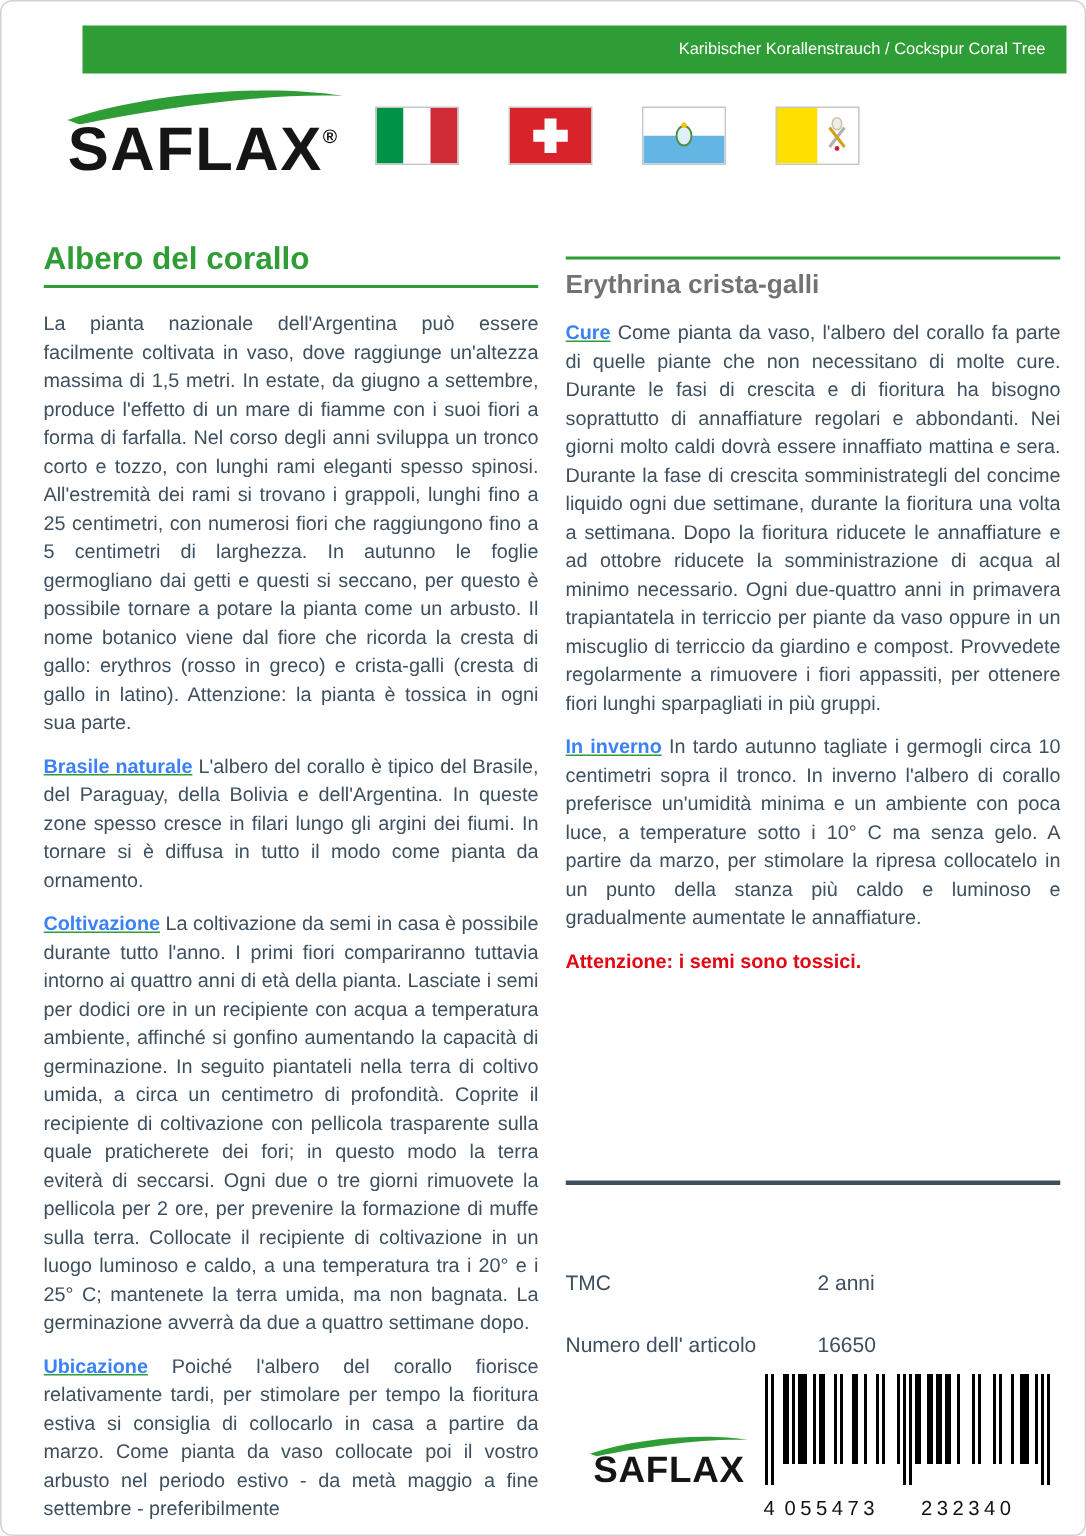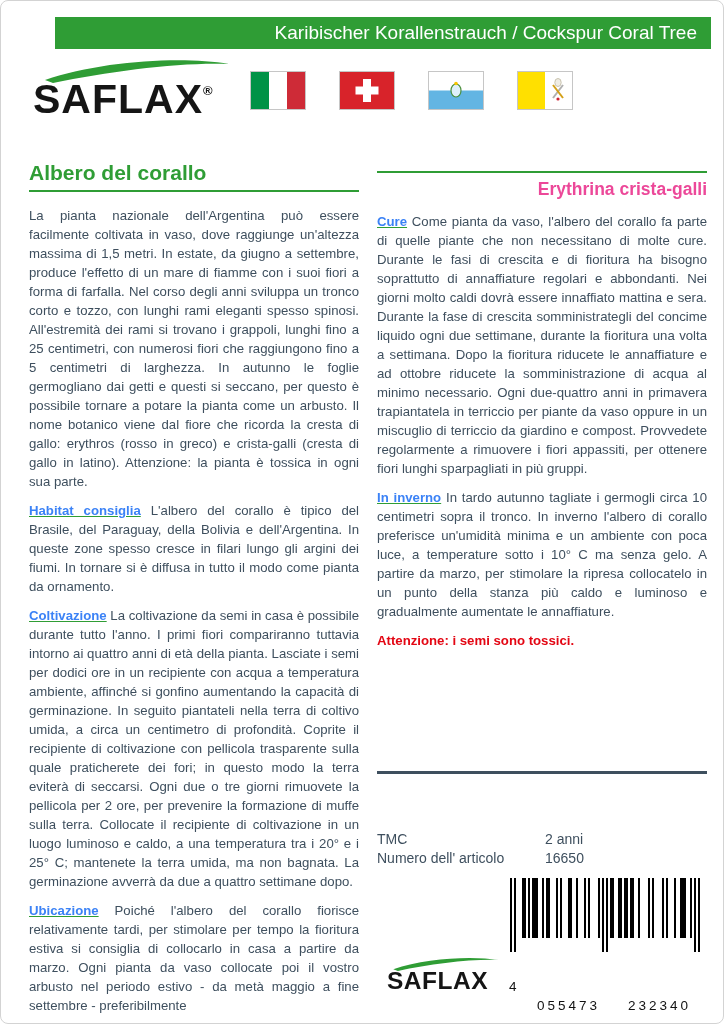--- a/index.html
+++ b/index.html
@@ -5,55 +5,55 @@
   html,body { margin:0; padding:0; background:#ffffff; }
   .page {
     width:724px; height:1024px; box-sizing:border-box;
     background:#fff; border:1px solid #d3d3d3; border-radius:8px;
     overflow:hidden; position:relative;
     font-family:"Liberation Sans", sans-serif; color:#3e4f5e;
   }
   
   .topbar {
     margin:16px 12px 0 54px; height:32px; background:#2f9d35;
-    color:#fff; font-size:19px; line-height:32px;
+    color:#fff; font-size:11px; line-height:32px;
     text-align:right; padding-right:14px;
   }
   
   .header { display:flex; align-items:flex-start; margin:10px 0 0 32px; height:64px; }
   .logo-main { width:205px; }
   .logo-main .brush { display:block; margin:0 0 -4px 8px; }
-  .logo-text { font-size:41px; font-weight:bold; color:#151515; letter-spacing:1px; line-height:1; white-space:nowrap; }
+  .logo-text { font-size:41px; font-weight:bold; color:#151515; letter-spacing:1px; line-height:1; white-space:nowrap;text-align:center; }
   .logo-text sup { font-size:13px; font-weight:bold; vertical-align:18px; }
   .flags { display:flex; gap:33px; margin:12px 0 0 12px; }
   .flag { width:54px; height:37px; border:1px solid #c6c6c6; box-sizing:content-box; background:#fff; }
   .flag svg { display:block; }
   
   .content { display:flex; gap:18px; padding:0 16px 0 28px; margin-top:2px; height:890px; }
   .col { flex:1; min-width:0; overflow:hidden; font-size:13.2px; line-height:19px; text-align:justify; }
   .col p { margin:0 0 10px; }
   h1.title { font-size:21px; font-weight:bold; color:#2f9d35; margin:38px 0 0; }
   .rule-green { height:2px; background:#2f9d35; margin:8px 0 14px; }
   .col-right { display:flex; flex-direction:column; }
   .rule-green-top { height:2px; background:#2f9d35; margin-top:46px; }
-  h2.botname { font-size:17.5px; font-weight:bold; color:#ec4899; text-align:right; margin:7px 0 13px; }
+  h2.botname { font-size:17.5px; font-weight:bold; color:#737373; text-align:left; margin:7px 0 13px; }
   .sec-head { color:#3b82f6; font-weight:bold; text-decoration:underline; text-decoration-color:#2f9d35; }
   .warning { color:#e30613; font-weight:bold; margin-top:5px; }
   
   .bottom { margin-top:auto; }
   .rule-dark { height:3px; background:#3e4f5e; }
-  .info { margin-top:56px; display:grid; grid-template-columns:168px 1fr; row-gap:0; font-size:14px; text-align:left; }
+  .info { margin-top:56px; display:grid; grid-template-columns:168px 1fr; row-gap:22px; font-size:14px; text-align:left; }
   .brand-row { display:flex; align-items:flex-end; margin-top:10px; }
   .logo-small { width:118px; margin:0 0 22px 10px; }
   .logo-small .brush { display:block; margin:0 0 -2px 4px; }
   .logo-small .logo-text { font-size:24.5px; letter-spacing:0.5px; }
   .barcode-wrap { margin-left:auto; background:#fff; padding:0 2px; width:196px; }
   .barcode-digits { display:flex; align-items:center; font-size:13.5px; color:#111; margin-top:1px; }
   .barcode-digits .d0 { width:14px; text-align:left; }
-  .barcode-digits .grp { flex:1; text-align:center; letter-spacing:3px;margin-top:38px; }
+  .barcode-digits .grp { flex:1; letter-spacing:3px; }
 </style>
 </head>
 <body>
 
 <div class="page">
 
   <div class="topbar">
     <span>Karibischer Korallenstrauch / Cockspur Coral Tree</span>
   </div>
 
@@ -99,23 +99,23 @@
       </div>
     </div>
   </div>
 
   <div class="content">
 
     <div class="col col-left">
       <h1 class="title">Albero del corallo</h1>
       <div class="rule-green"></div>
       <p>La pianta nazionale dell'Argentina può essere facilmente coltivata in vaso, dove raggiunge un'altezza massima di 1,5 metri. In estate, da giugno a settembre, produce l'effetto di un mare di fiamme con i suoi fiori a forma di farfalla. Nel corso degli anni sviluppa un tronco corto e tozzo, con lunghi rami eleganti spesso spinosi. All'estremità dei rami si trovano i grappoli, lunghi fino a 25 centimetri, con numerosi fiori che raggiungono fino a 5 centimetri di larghezza. In autunno le foglie germogliano dai getti e questi si seccano, per questo è possibile tornare a potare la pianta come un arbusto. Il nome botanico viene dal fiore che ricorda la cresta di gallo: erythros (rosso in greco) e crista-galli (cresta di gallo in latino). Attenzione: la pianta è tossica in ogni sua parte.</p>
-      <p><span class="sec-head">Habitat consiglia</span> <span>L'albero del corallo è tipico del Brasile, del Paraguay, della Bolivia e dell'Argentina. In queste zone spesso cresce in filari lungo gli argini dei fiumi. In tornare si è diffusa in tutto il modo come pianta da ornamento.</span></p>
+      <p><span class="sec-head">Brasile naturale</span> <span>L'albero del corallo è tipico del Brasile, del Paraguay, della Bolivia e dell'Argentina. In queste zone spesso cresce in filari lungo gli argini dei fiumi. In tornare si è diffusa in tutto il modo come pianta da ornamento.</span></p>
       <p><span class="sec-head">Coltivazione</span> <span>La coltivazione da semi in casa è possibile durante tutto l'anno. I primi fiori compariranno tuttavia intorno ai quattro anni di età della pianta. Lasciate i semi per dodici ore in un recipiente con acqua a temperatura ambiente, affinché si gonfino aumentando la capacità di germinazione. In seguito piantateli nella terra di coltivo umida, a circa un centimetro di profondità. Coprite il recipiente di coltivazione con pellicola trasparente sulla quale praticherete dei fori; in questo modo la terra eviterà di seccarsi. Ogni due o tre giorni rimuovete la pellicola per 2 ore, per prevenire la formazione di muffe sulla terra. Collocate il recipiente di coltivazione in un luogo luminoso e caldo, a una temperatura tra i 20° e i 25° C; mantenete la terra umida, ma non bagnata. La germinazione avverrà da due a quattro settimane dopo.</span></p>
-      <p><span class="sec-head">Ubicazione</span> <span>Poiché l'albero del corallo fiorisce relativamente tardi, per stimolare per tempo la fioritura estiva si consiglia di collocarlo  in casa a partire da marzo. Ogni pianta da vaso collocate poi il vostro arbusto nel periodo estivo - da metà maggio a fine settembre - preferibilmente</span></p>
+      <p><span class="sec-head">Ubicazione</span> <span>Poiché l'albero del corallo fiorisce relativamente tardi, per stimolare per tempo la fioritura estiva si consiglia di collocarlo  in casa a partire da marzo. Come pianta da vaso collocate poi il vostro arbusto nel periodo estivo - da metà maggio a fine settembre - preferibilmente</span></p>
     </div>
 
     <div class="col col-right">
       <div class="rule-green-top"></div>
       <h2 class="botname">Erythrina crista-galli</h2>
       <p><span class="sec-head">Cure</span> <span>Come pianta da vaso, l'albero del corallo fa parte di quelle piante che non necessitano di molte cure. Durante le fasi di crescita e di fioritura ha bisogno soprattutto di annaffiature regolari e abbondanti. Nei giorni molto caldi dovrà essere innaffiato mattina e sera. Durante la fase di crescita somministrategli del concime liquido ogni due settimane, durante la fioritura una volta a settimana. Dopo la fioritura riducete le annaffiature e ad ottobre riducete la somministrazione di acqua al minimo necessario. Ogni due-quattro anni in primavera trapiantatela in terriccio per piante da vaso oppure in un miscuglio di terriccio da giardino e compost. Provvedete regolarmente a rimuovere i fiori appassiti, per ottenere fiori lunghi sparpagliati in più gruppi.</span></p>
       <p><span class="sec-head">In inverno</span> <span>In tardo autunno tagliate i germogli circa 10 centimetri sopra il tronco. In inverno l'albero di corallo preferisce un'umidità minima e un ambiente con poca luce, a temperature sotto i 10° C ma senza gelo. A partire da marzo, per stimolare la ripresa collocatelo in un punto della stanza più caldo e luminoso e gradualmente aumentate le annaffiature.</span></p>
       <p class="warning">Attenzione: i semi sono tossici.</p>
 
       <div class="bottom">

